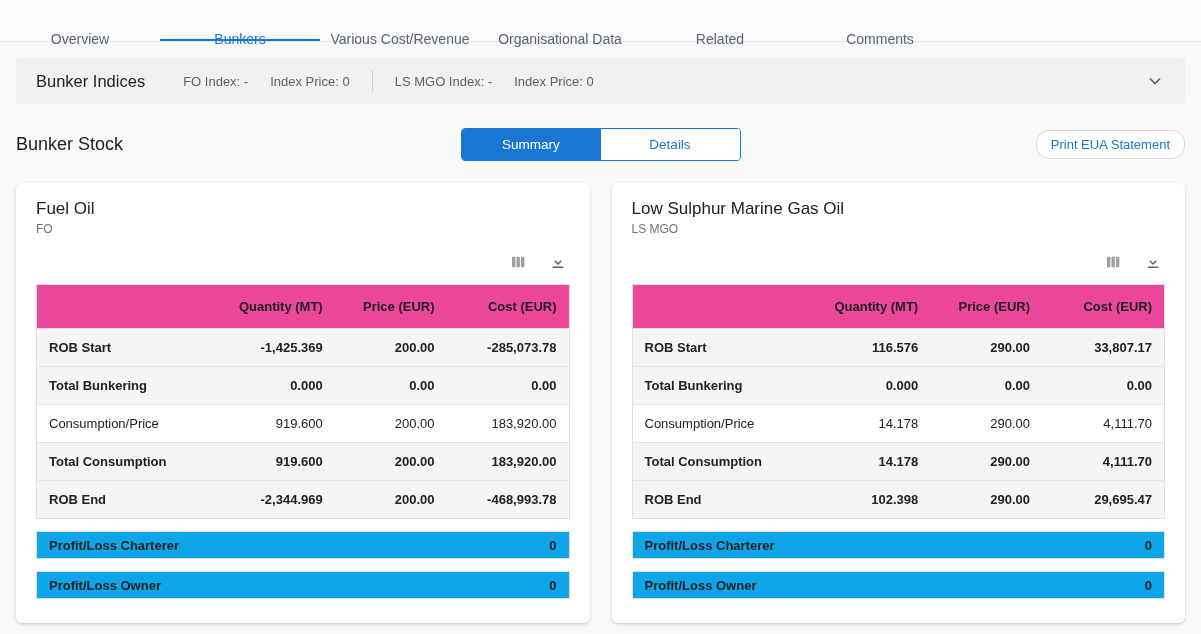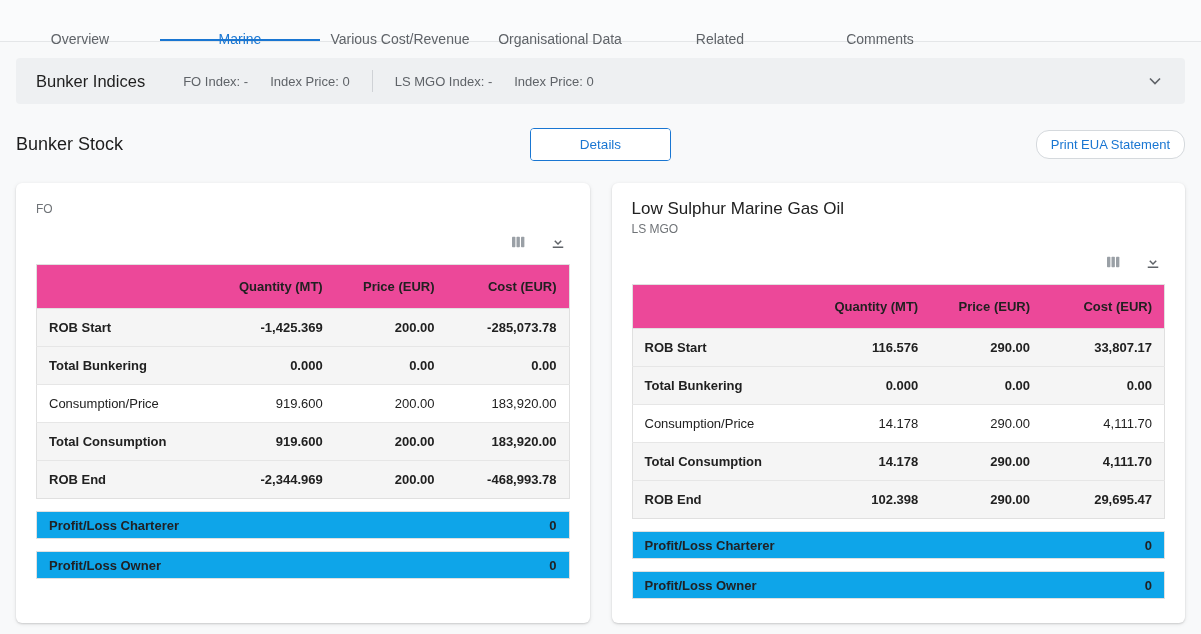--- a/index.html
+++ b/index.html
@@ -51,21 +51,21 @@
   td.lbl { text-align:left; }
 
   
   .pl-box { margin-top:12px; border:1px solid #e0e0e0; background:#0ea5e9; height:28px; display:flex; align-items:center; justify-content:space-between; padding:0 12px; font-size:13px; font-weight:700; }
 </style>
 </head>
 <body>
 
 <div class="tabbar">
   <div class="tab">Overview</div>
-  <div class="tab active">Marine</div>
+  <div class="tab active">Bunkers</div>
   <div class="tab">Various Cost/Revenue</div>
   <div class="tab">Organisational Data</div>
   <div class="tab">Related</div>
   <div class="tab">Comments</div>
 </div>
 
 <div class="content">
 
   <div class="indices">
     <span class="indices-title">Bunker Indices</span>
@@ -78,30 +78,32 @@
     <svg class="chev" viewBox="0 0 24 24" fill="none" stroke="currentColor" stroke-width="2">
         <polyline points="6 9 12 15 18 9"></polyline>
       </svg>
   </div>
 
   <div class="toolbar">
     <div class="left">
       <span class="page-title">Bunker Stock</span>
     </div>
     <div class="toggle">
+      <button class="toggle-btn selected">Summary</button>
       <button class="toggle-btn">Details</button>
     </div>
     <div class="right">
       <button class="print-btn">Print EUA Statement</button>
     </div>
   </div>
 
   <div class="cards">
 
     <div class="card">
+      <div class="card-title">Fuel Oil</div>
       <div class="card-sub">FO</div>
       <div class="card-icons">
         <span class="icon-btn">
           <svg width="18" height="18" viewBox="0 0 24 24" fill="#9aa0a6">
               <rect x="4" y="5" width="4.5" height="14" rx="1"></rect>
               <rect x="10" y="5" width="4.5" height="14" rx="1"></rect>
               <rect x="16" y="5" width="4.5" height="14" rx="1"></rect>
             </svg>
         </span>
         <span class="icon-btn">

